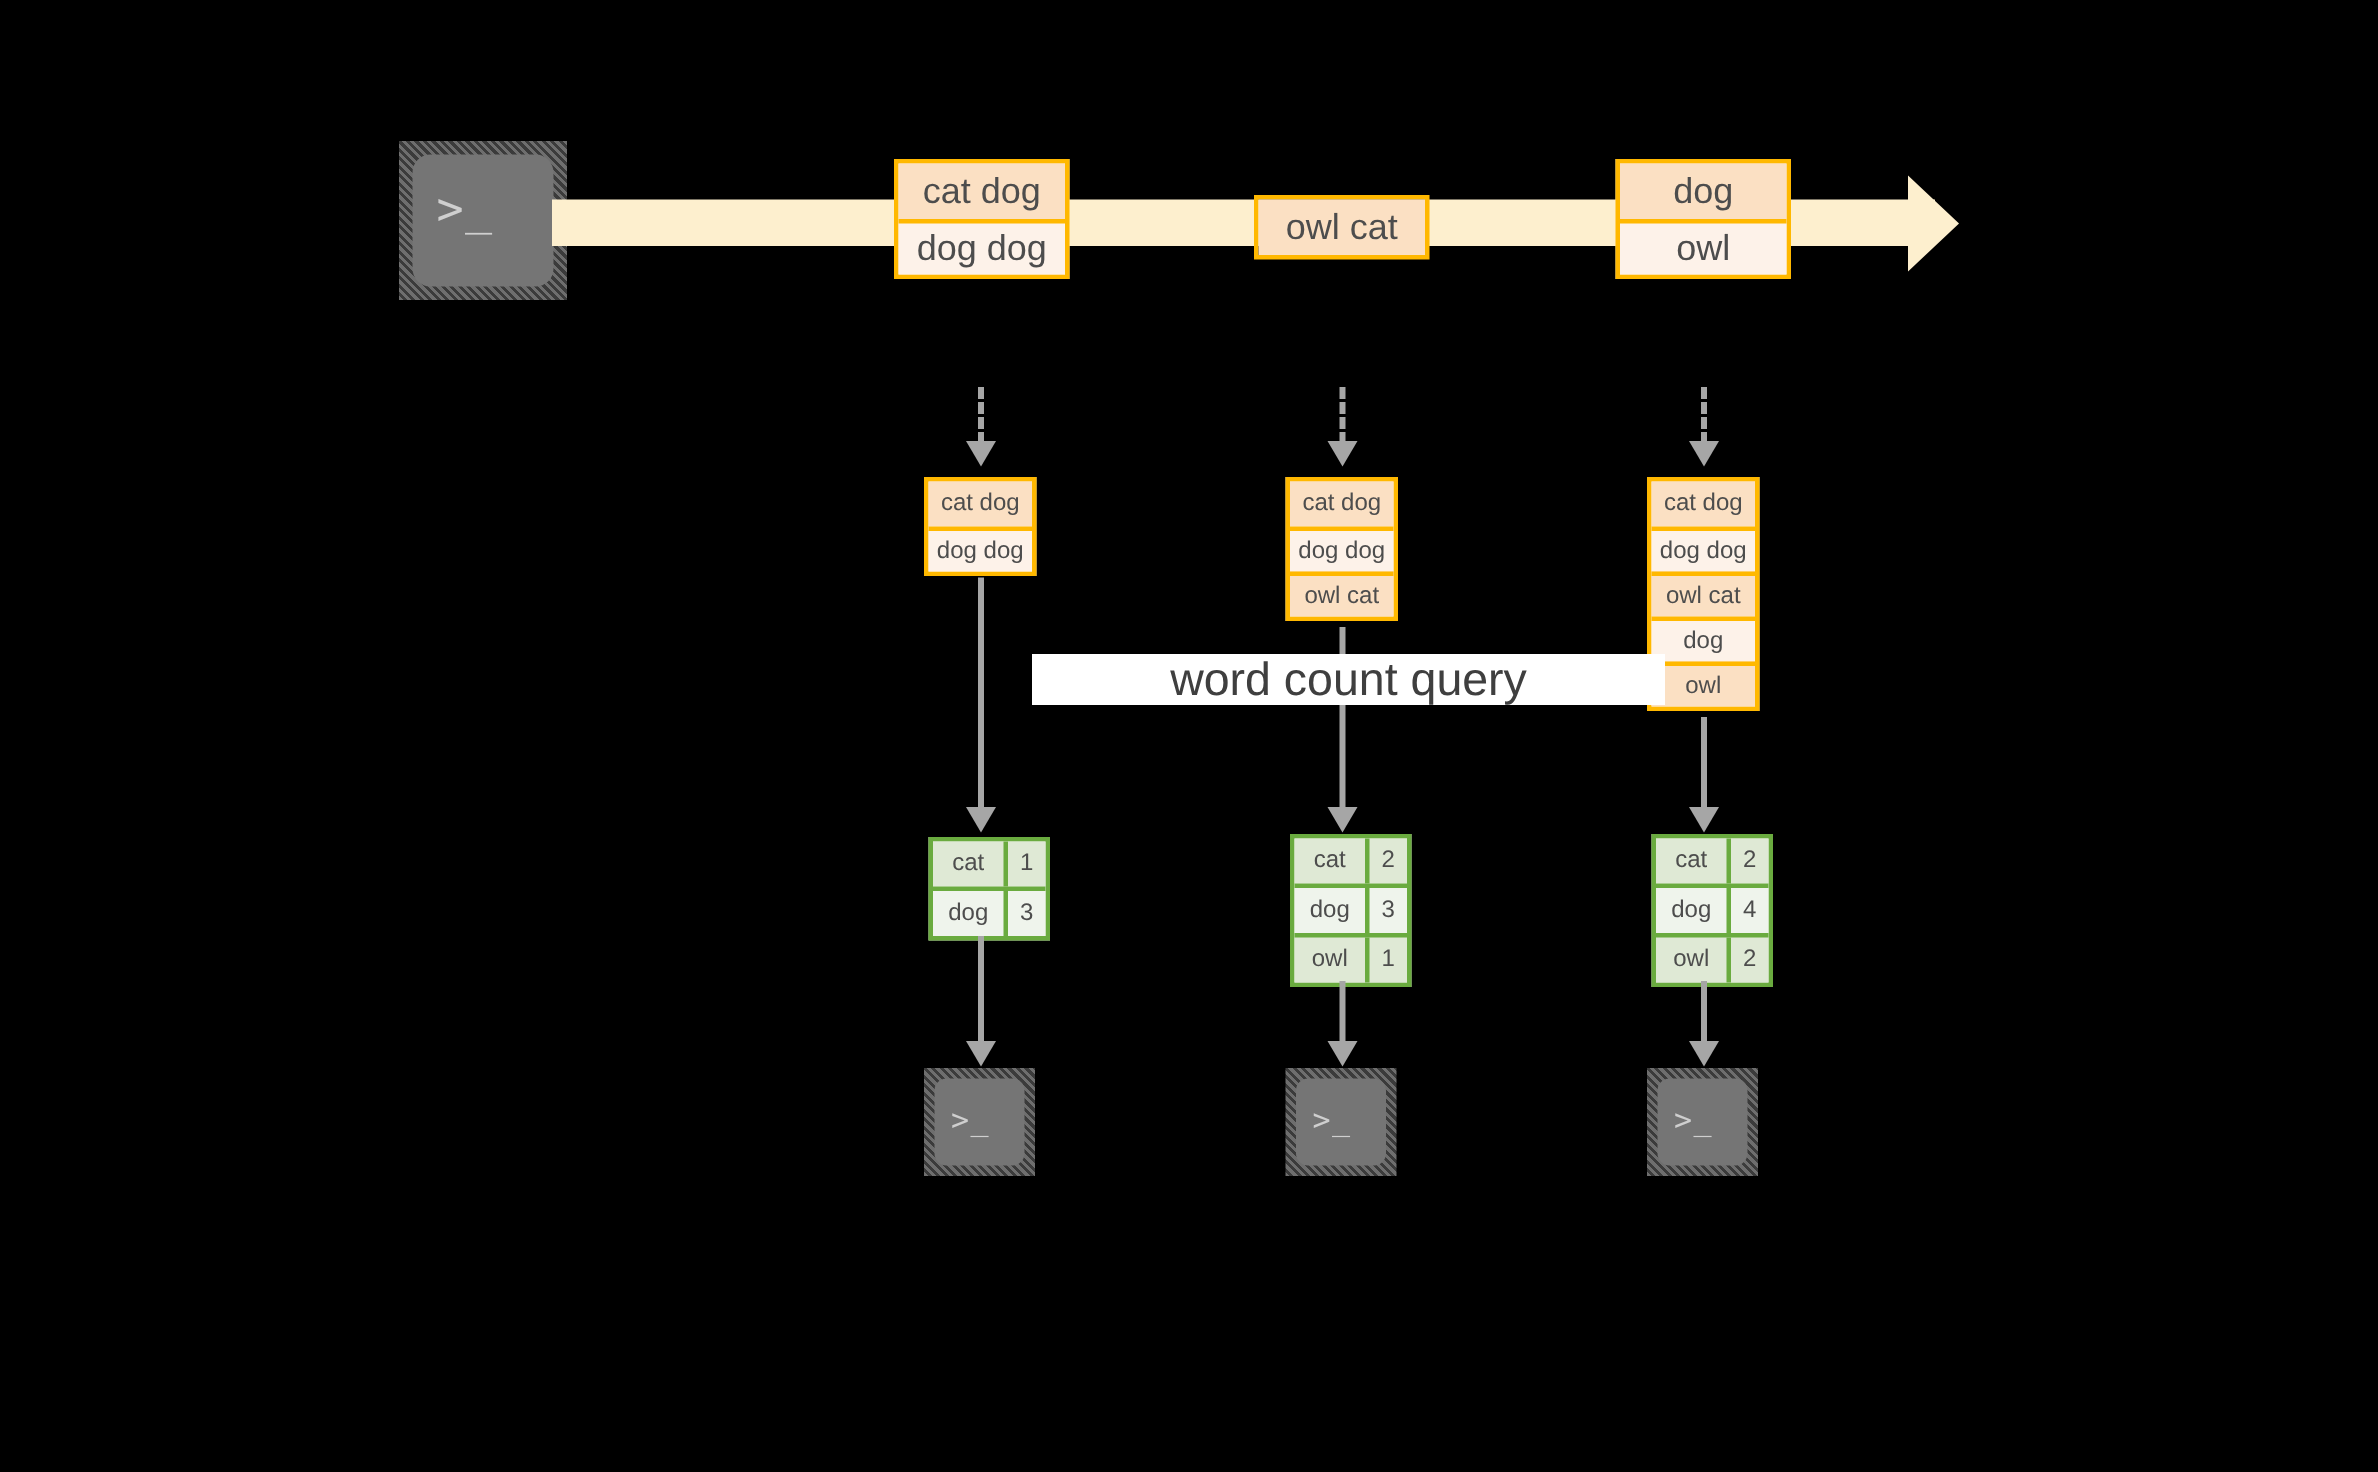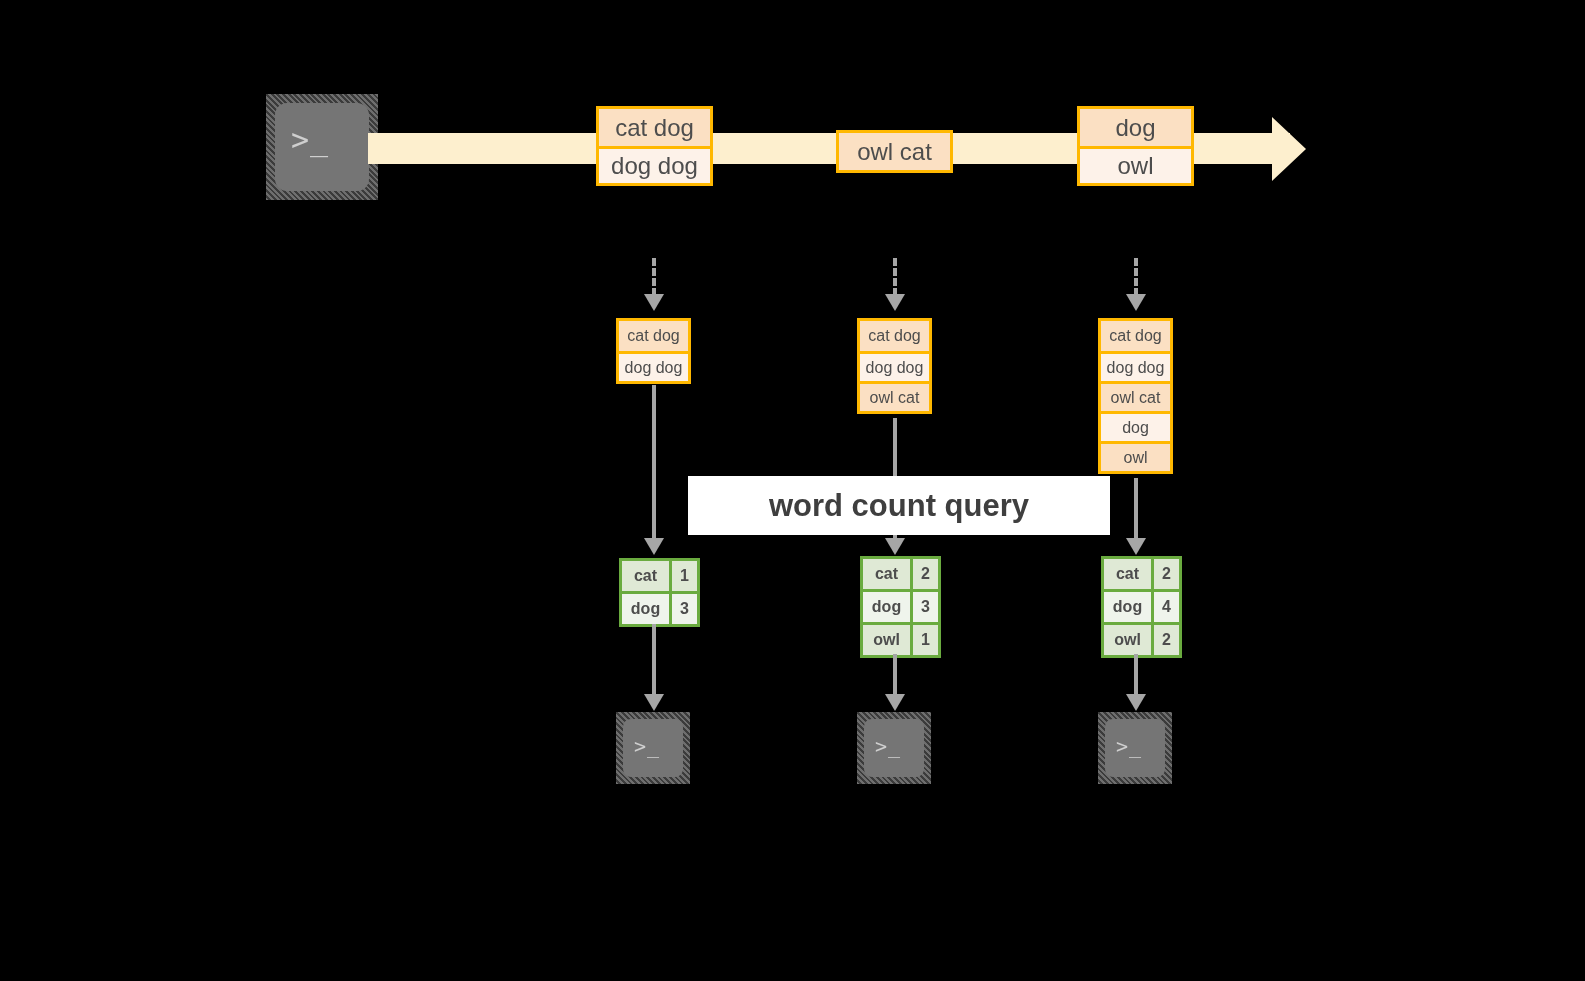--- a/index.html
+++ b/index.html
@@ -82,21 +82,20 @@
   .obox.top .row { height: 37px; font-size: 24px; }
   .obox.top.single .row { height: 37px; }
   .obox.mid .row { height: 30px; font-size: 16px; }
 
   
   .gbox {
     position: absolute;
     box-sizing: border-box;
     border: 3px solid #6AAB3F;
     background: #E8F0E0;
-    font-weight: bold;
   }
   .gbox .grow {
     display: flex;
     height: 30px;
   }
   .gbox .grow + .grow { border-top: 3px solid #6AAB3F; }
   .gbox .grow.dark  { background: #DFE9D5; }
   .gbox .grow.light { background: #EFF4EC; }
   .gbox .gcell {
     box-sizing: border-box;
@@ -269,15 +268,15 @@
 
   <div class="solidline" style="left:1134px; top:654px; height:42px;"></div>
   <div class="arrowhead" style="left:1126px; top:694px;"></div>
 
   <div class="terminal small" style="left:1098px; top:712px;">
     <div class="inner">
       <span class="prompt">&gt;_</span>
     </div>
   </div>
 
-  <div class="query-label" style="left:688px; top:476px; width:422px; height:59px;font-weight:bold;">word count query</div>
+  <div class="query-label" style="left:688px; top:436px; width:422px; height:34px;">word count query</div>
 
 </div>
 
 </body></html>

